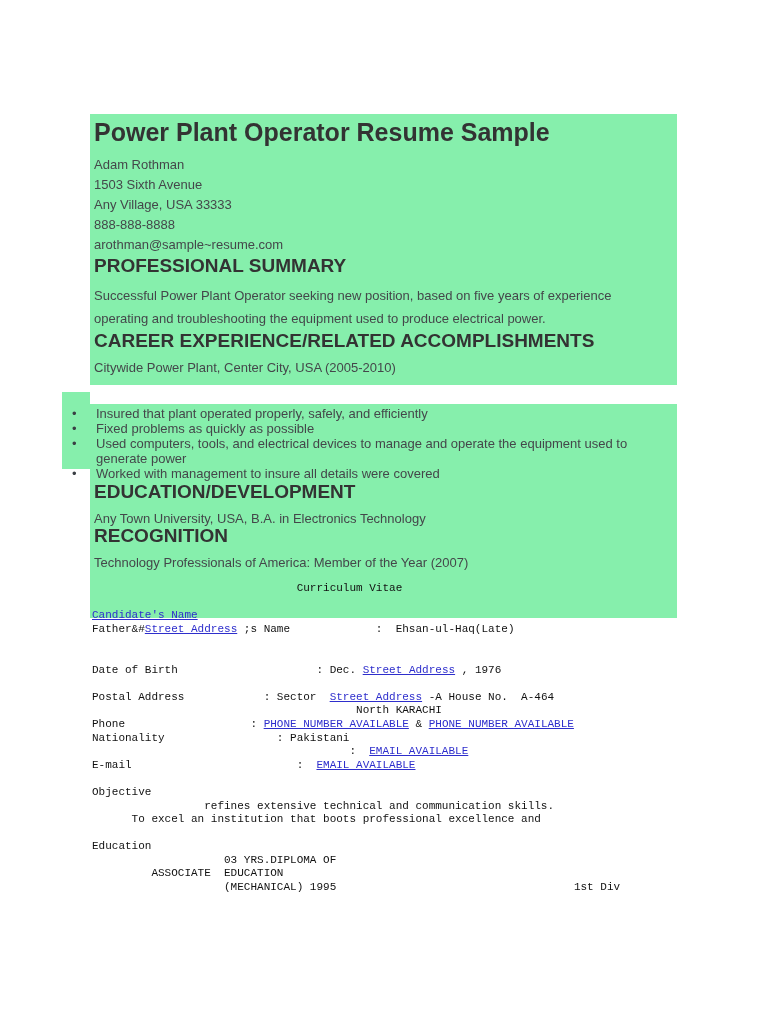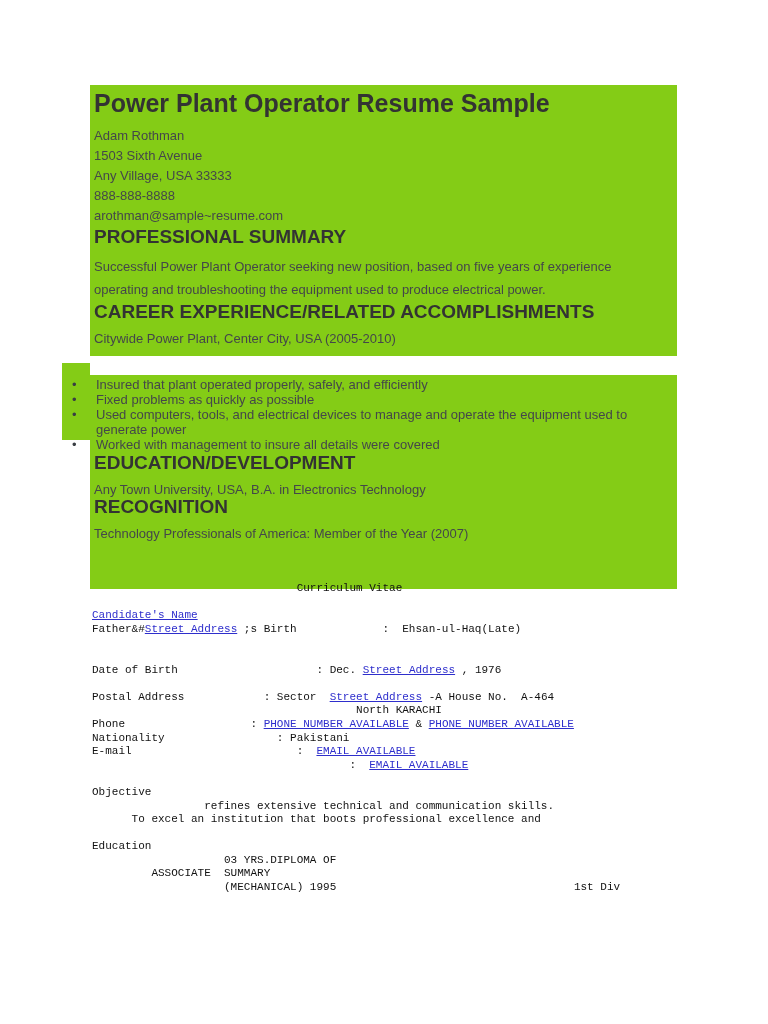--- a/index.html
+++ b/index.html
@@ -1,21 +1,21 @@
 <!DOCTYPE html>
 <html><head>
 <meta charset="utf-8">
 <style>
   html,body{margin:0;padding:0;background:#ffffff;}
   .page{
     position:relative;width:768px;height:1024px;background:#ffffff;overflow:hidden;
     font-family:"Liberation Sans",sans-serif;
   }
   
-  .hl-block{position:absolute;background:#84cc16;box-sizing:border-box;}
+  .hl-block{position:absolute;background:#86efac;box-sizing:border-box;margin-top:29px;}
   .block1{left:90px;top:85px;width:587px;height:271px;padding:3px 8px 0 4px;}
   .block2{left:90px;top:375px;width:587px;height:214px;padding:2px 8px 0 4px;}
   .bullet-strip{left:62px;top:363px;width:28px;height:77px;}
   h1.doc-title{font-size:25px;line-height:30px;font-weight:bold;color:#333333;margin:0;}
   .contact{margin-top:8px;}
   .contact p{font-size:13px;line-height:20px;color:#44474a;margin:0;}
   h2.sec{font-size:19px;line-height:22px;font-weight:bold;color:#333333;margin:0;}
   .mt6{margin-top:6px;} .mt2{margin-top:2px;} .mt13{margin-top:13px;}
   .para{font-size:13px;line-height:23px;color:#44474a;margin:7px 0 0 0;max-width:560px;}
   .line13{font-size:13px;line-height:13px;color:#44474a;margin:9px 0 0 0;}
@@ -62,35 +62,35 @@
     <h2 class="sec mt2">EDUCATION/DEVELOPMENT</h2>
     <p class="line13">Any Town University, USA, B.A. in Electronics Technology</p>
     <h2 class="sec mt13">RECOGNITION</h2>
     <p class="line13">Technology Professionals of America: Member of the Year (2007)</p>
   </section>
 
   <div class="cv">
       <div class="cv-line"><span>                               Curriculum Vitae</span></div>
       <div class="cv-line"></div>
       <div class="cv-line"><a class="cv-link" href="#">Candidate's Name</a></div>
-      <div class="cv-line"><span>Father&amp;#</span><a class="cv-link" href="#">Street Address</a><span> ;s Birth             :  Ehsan-ul-Haq(Late)</span></div>
+      <div class="cv-line"><span>Father&amp;#</span><a class="cv-link" href="#">Street Address</a><span> ;s Name             :  Ehsan-ul-Haq(Late)</span></div>
       <div class="cv-line"></div>
       <div class="cv-line"></div>
       <div class="cv-line"><span>Date of Birth</span><span>                     : Dec. </span><a class="cv-link" href="#">Street Address</a><span> , 1976</span></div>
       <div class="cv-line"></div>
       <div class="cv-line"><span>Postal Address</span><span>            : Sector  </span><a class="cv-link" href="#">Street Address</a><span> -A House No.  A-464</span></div>
       <div class="cv-line"><span>                                        North KARACHI</span></div>
       <div class="cv-line"><span>Phone</span><span>                   : </span><a class="cv-link" href="#">PHONE NUMBER AVAILABLE</a><span> &amp; </span><a class="cv-link" href="#">PHONE NUMBER AVAILABLE</a></div>
       <div class="cv-line"><span>Nationality</span><span>                 : Pakistani</span></div>
+      <div class="cv-line"><span>                                       :  </span><a class="cv-link" href="#">EMAIL AVAILABLE</a></div>
       <div class="cv-line"><span>E-mail</span><span>                         :  </span><a class="cv-link" href="#">EMAIL AVAILABLE</a></div>
-      <div class="cv-line"><span>                                       :  </span><a class="cv-link" href="#">EMAIL AVAILABLE</a></div>
       <div class="cv-line"></div>
       <div class="cv-line"><span>Objective</span></div>
       <div class="cv-line"><span>                 refines extensive technical and communication skills.</span></div>
       <div class="cv-line"><span>      To excel an institution that boots professional excellence and</span></div>
       <div class="cv-line"></div>
       <div class="cv-line"><span>Education</span></div>
       <div class="cv-line"><span>                    03 YRS.DIPLOMA OF</span></div>
-      <div class="cv-line"><span>         ASSOCIATE  SUMMARY</span></div>
+      <div class="cv-line"><span>         ASSOCIATE  EDUCATION</span></div>
       <div class="cv-line"><span>                    (MECHANICAL) 1995                                    1st Div</span></div>
     </div>
 
 </div>
 
 </body></html>

